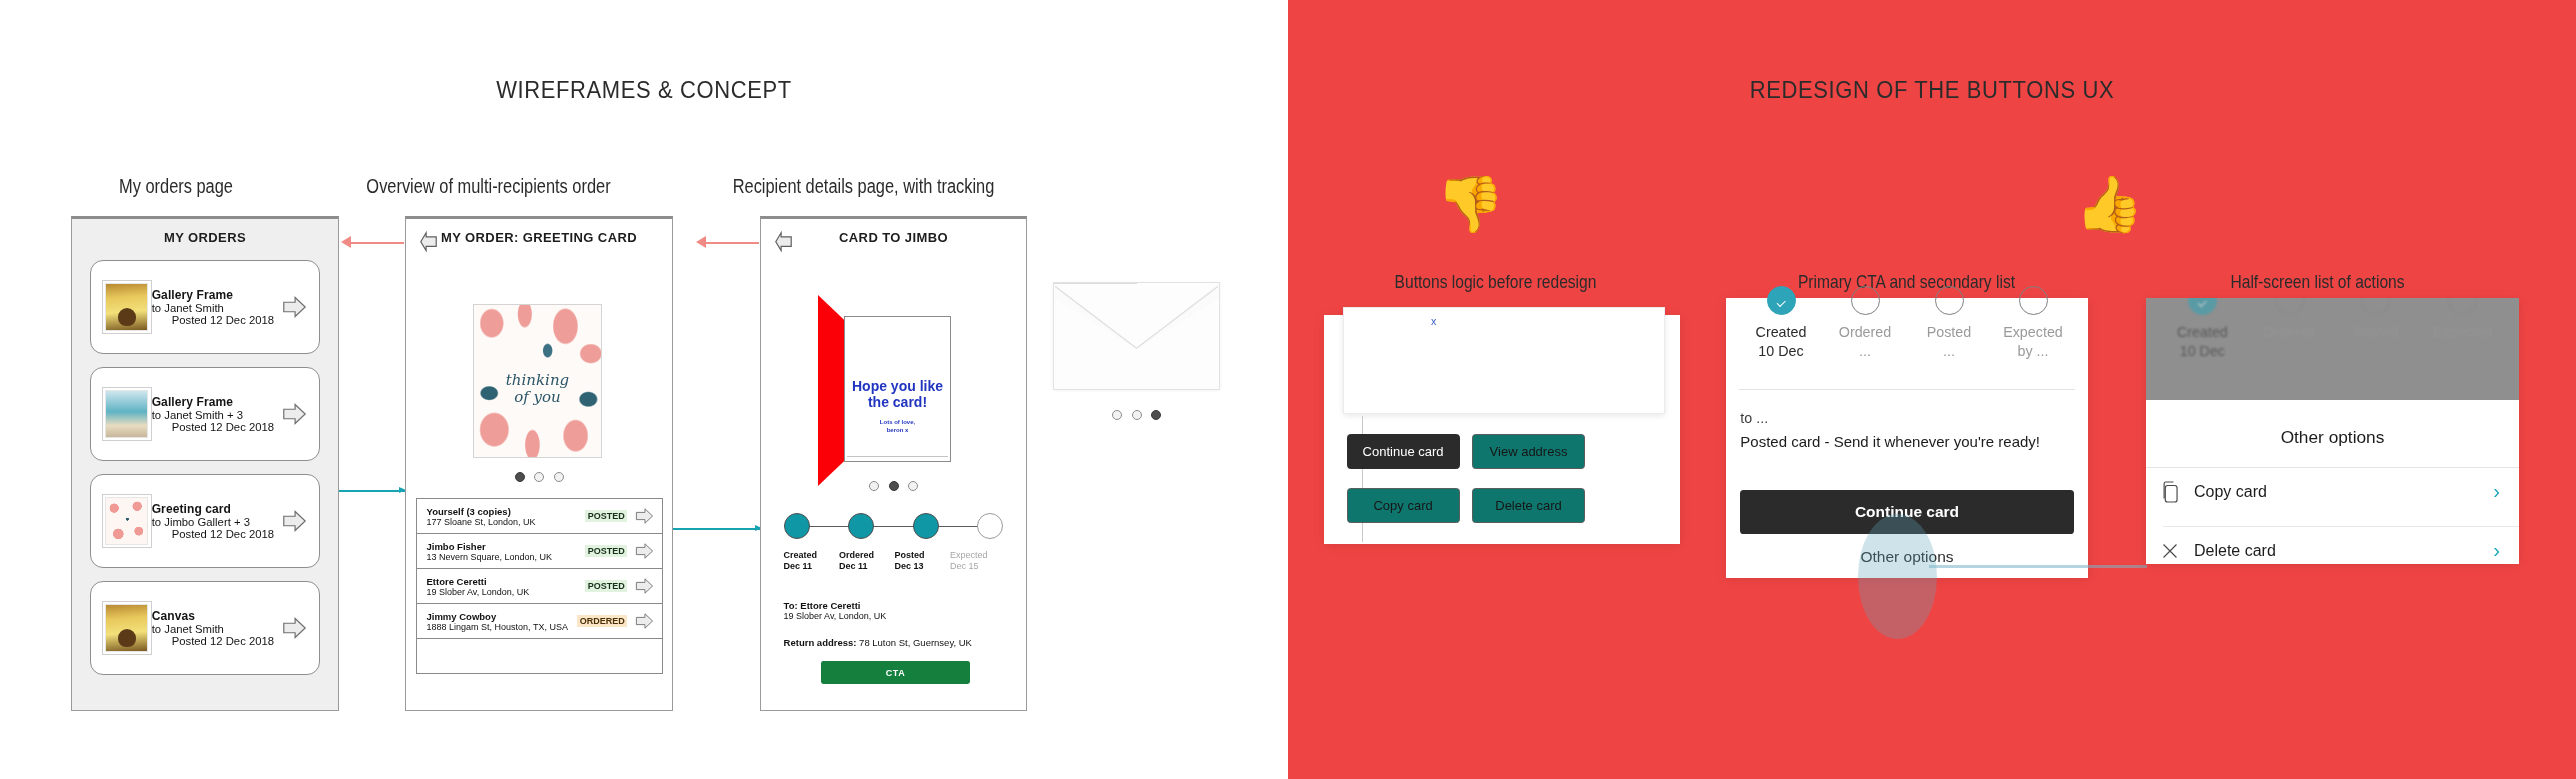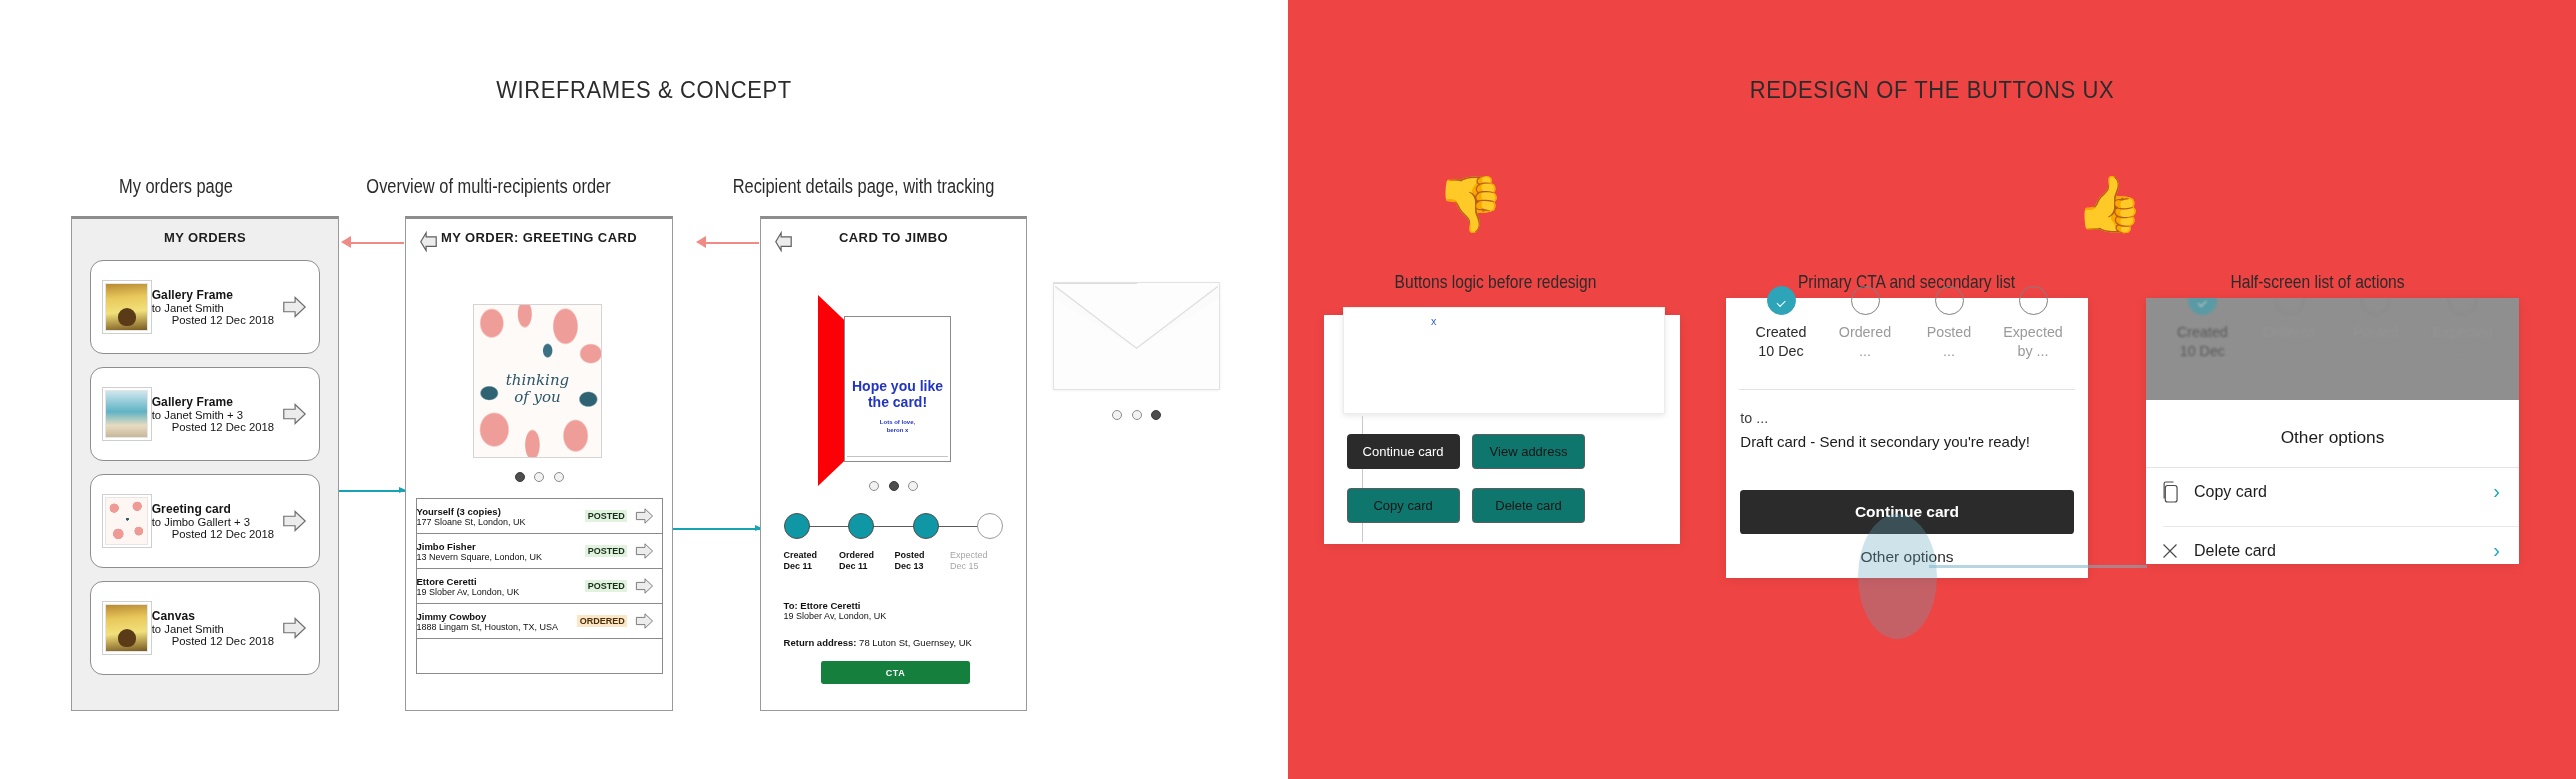--- a/index.html
+++ b/index.html
@@ -149,21 +149,21 @@
   }
   .dots { position: absolute; left: 0; right: 0; display: flex; justify-content: center; gap: 9.5px; }
   .dot { width: 10px; height: 10px; border-radius: 50%; border: 1.2px solid #8c8c8c; background: #f2f2f2; }
   .dot.active { background: #4d4d4d; border-color: #3a3a3a; }
 
   
   .recips { position: absolute; left: 9.5px; right: 9.5px; top: 279px; border-top: 1.2px solid #8a8a8a; }
   .recip-row {
     position: relative; height: 35px;
     border: 1.2px solid #8a8a8a; border-top: none;
-    display: flex; align-items: center; padding-left: 0;
+    display: flex; align-items: center; padding-left: 10px;
     background: #fff;
   }
   .recip-main { flex: 1; }
   .recip-name { font-size: 9.5px; font-weight: 700; color: #111; }
   .recip-addr { font-size: 9px; color: #111; }
   .recip-status { font-size: 9px; font-weight: 700; padding: 0.6px 2.4px; margin-right: 8.3px; }
   .st-posted  { color: #16301a; background: #e1f2de; }
   .st-ordered { color: #4a2f06; background: #fbe6c8; }
   .recip-arrow { width: 19px; height: 18px; margin-right: 7.1px; }
   .recip-spacer { height: 35px; border: 1.2px solid #8a8a8a; border-top: none; background: #fff; }
@@ -590,21 +590,21 @@
         </div>
         <div class="step-col">
           <div class="step-circle"></div>
           <div class="step-label">Expected</div>
           <div class="step-sub">by ...</div>
         </div>
       </div>
     </div>
     <div class="divider"></div>
     <div class="to-line">to ...</div>
-    <div class="draft-line">Draft card - Send it secondary you're ready!</div>
+    <div class="draft-line">Posted card - Send it whenever you're ready!</div>
     <div class="primary-cta">Continue card</div>
     <div class="secondary-link">Other options</div>
   </div>
 
   <div class="hl-ellipse"></div>
   <div class="hl-line"></div>
 
   <div class="mock" id="mockC">
     <div class="mockC-dim">
       <div class="step-strip">

